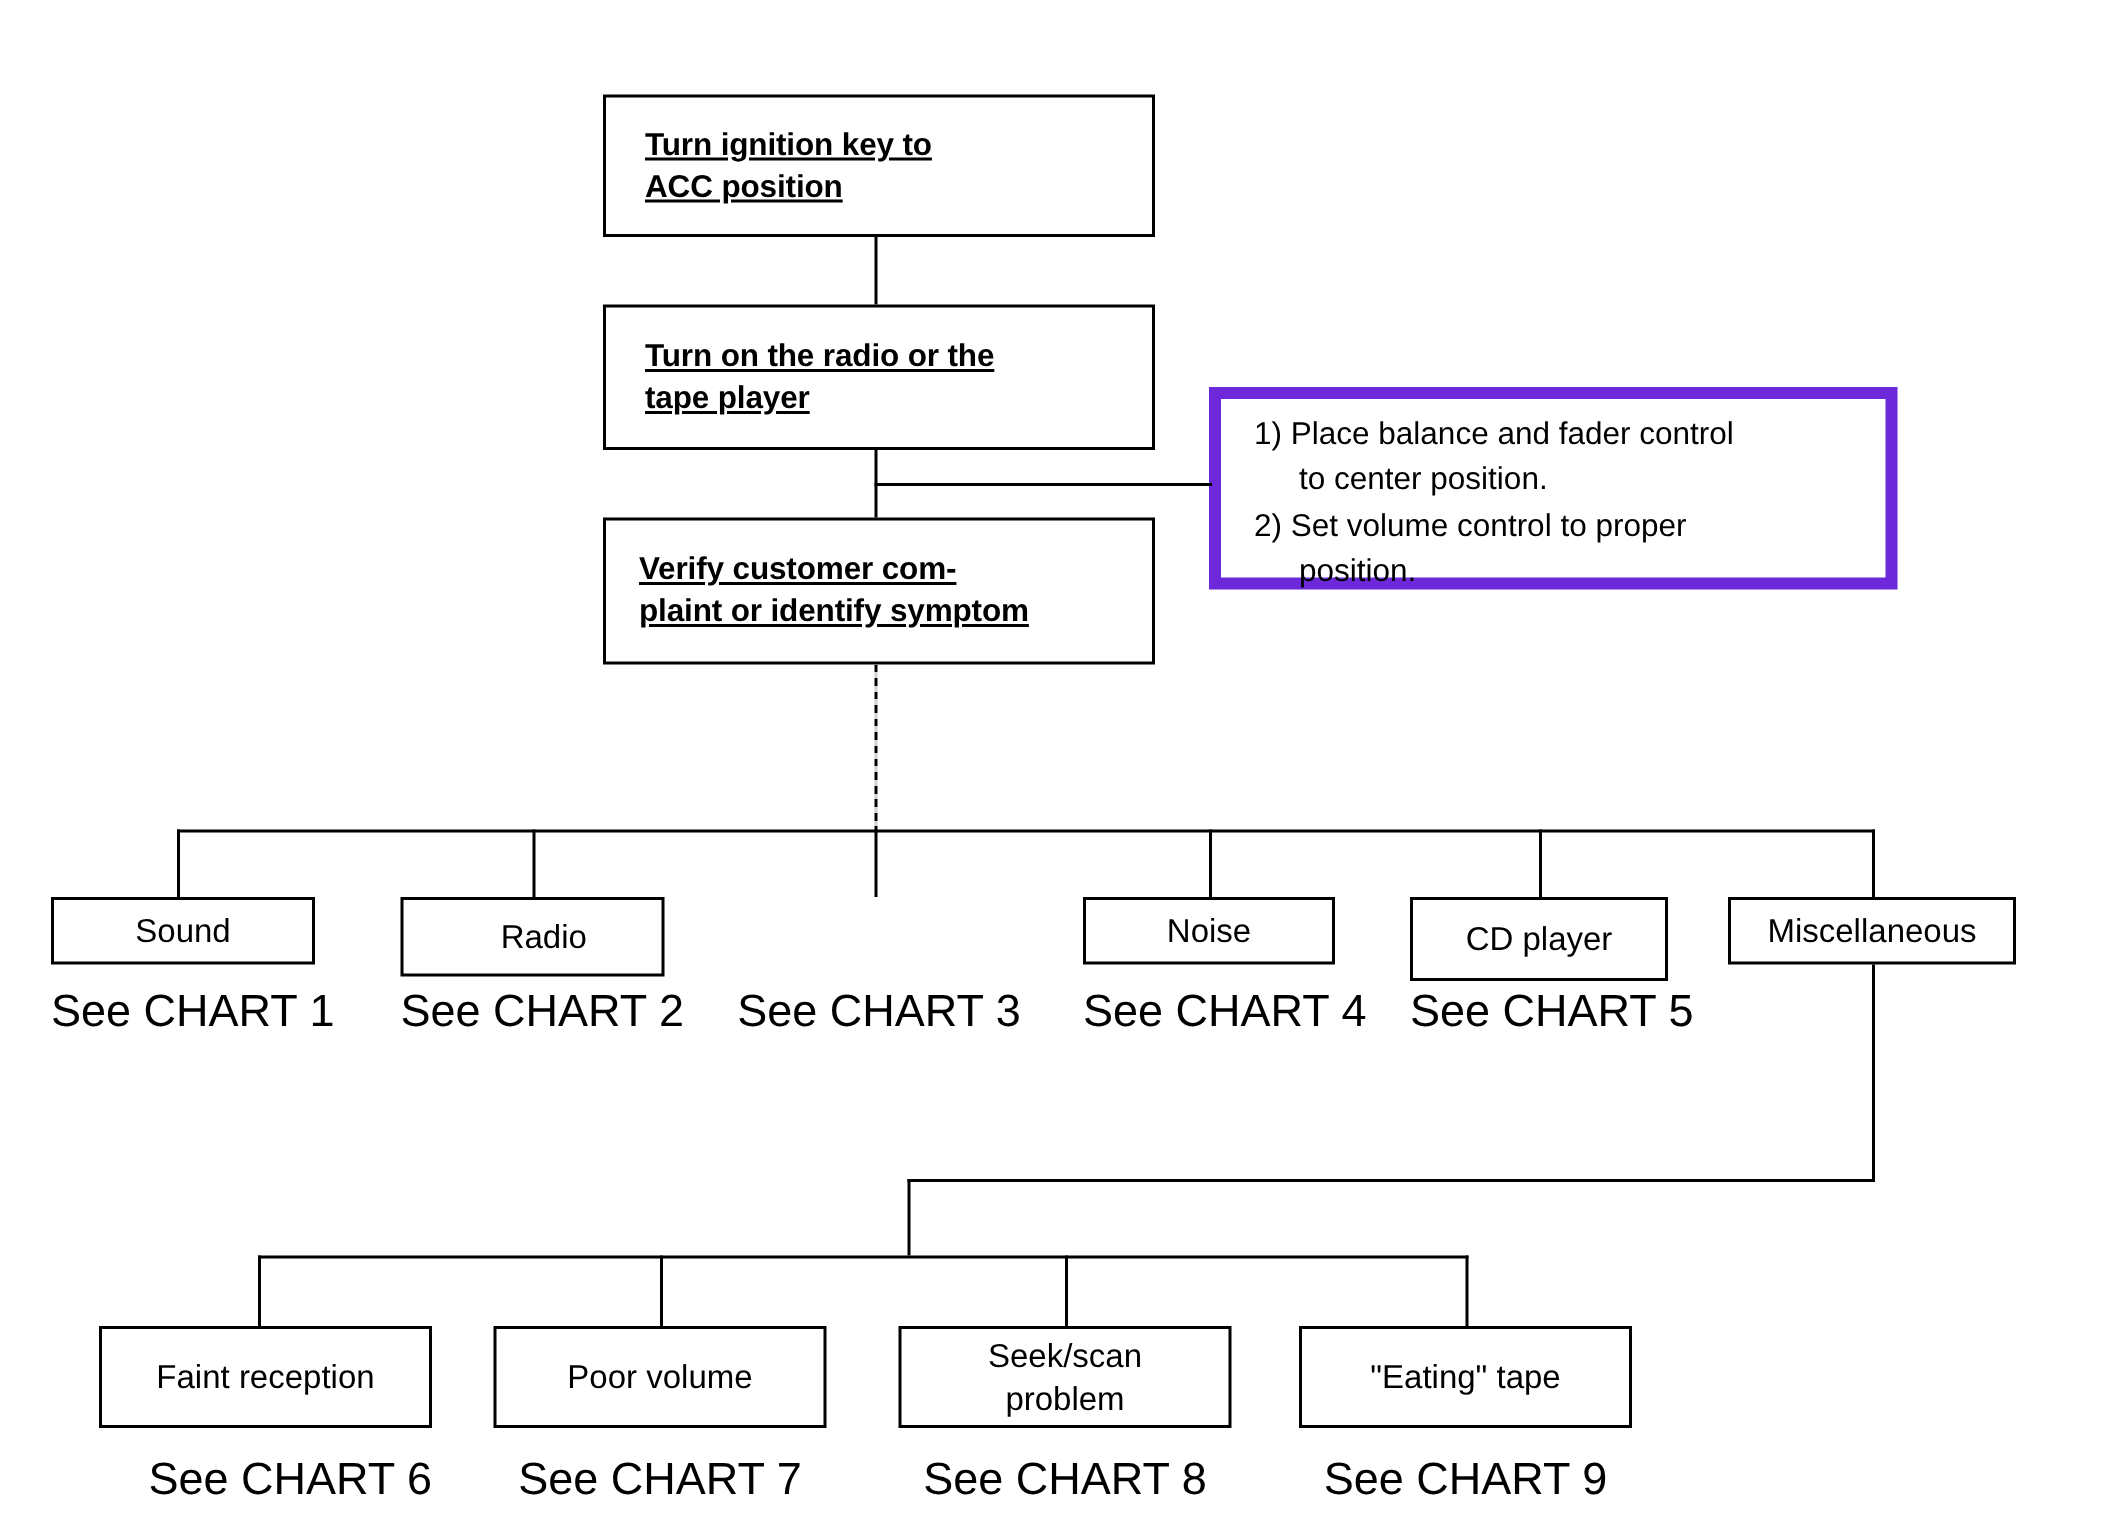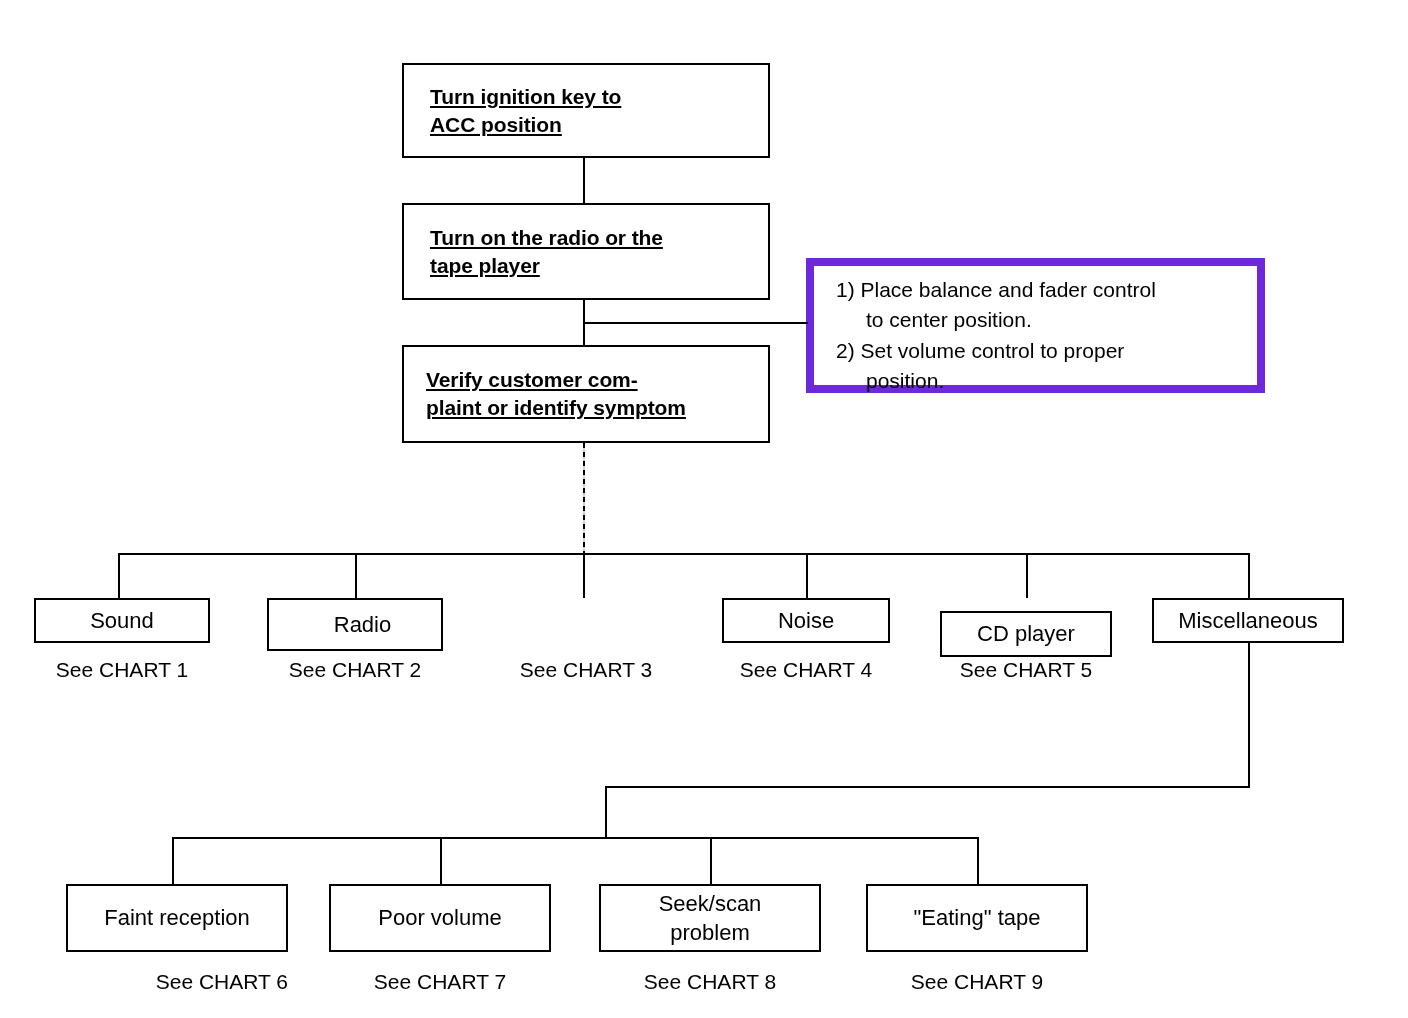--- a/index.html
+++ b/index.html
@@ -60,21 +60,21 @@
     display: block;
     padding-left: 30px;
     text-indent: -30px;
     white-space: pre-line;
     line-height: 1.45;
   }
 
   
   .caption {
     position: absolute;
-    font-size: 21px;
+    font-size: 30px;
     white-space: nowrap;
     text-align: center;
   }
 
   
   .vline {
     position: absolute;
     width: 2px;
     background: #000000;
   }
@@ -145,21 +145,21 @@
   </div>
   <div class="caption" style="left:267px; top:658px; width:176px;">See CHART 2</div>
 
   <div class="caption" style="left:490px; top:658px; width:192px;">See CHART 3</div>
 
   <div class="box plain" style="left:722px; top:598px; width:168px; height:45px;">
     <span class="box-inner">Noise</span>
   </div>
   <div class="caption" style="left:722px; top:658px; width:168px;">See CHART 4</div>
 
-  <div class="box plain" style="left:940px; top:598px; width:172px; height:46px;margin-top:13px;">
+  <div class="box plain" style="left:940px; top:598px; width:172px; height:56px;">
     <span class="box-inner">CD player</span>
   </div>
   <div class="caption" style="left:940px; top:658px; width:172px;">See CHART 5</div>
 
   <div class="box plain" style="left:1152px; top:598px; width:192px; height:45px;">
     <span class="box-inner">Miscellaneous</span>
   </div>
 
   <div class="vline" style="left:1248px; top:643px; height:145px;"></div>
 

